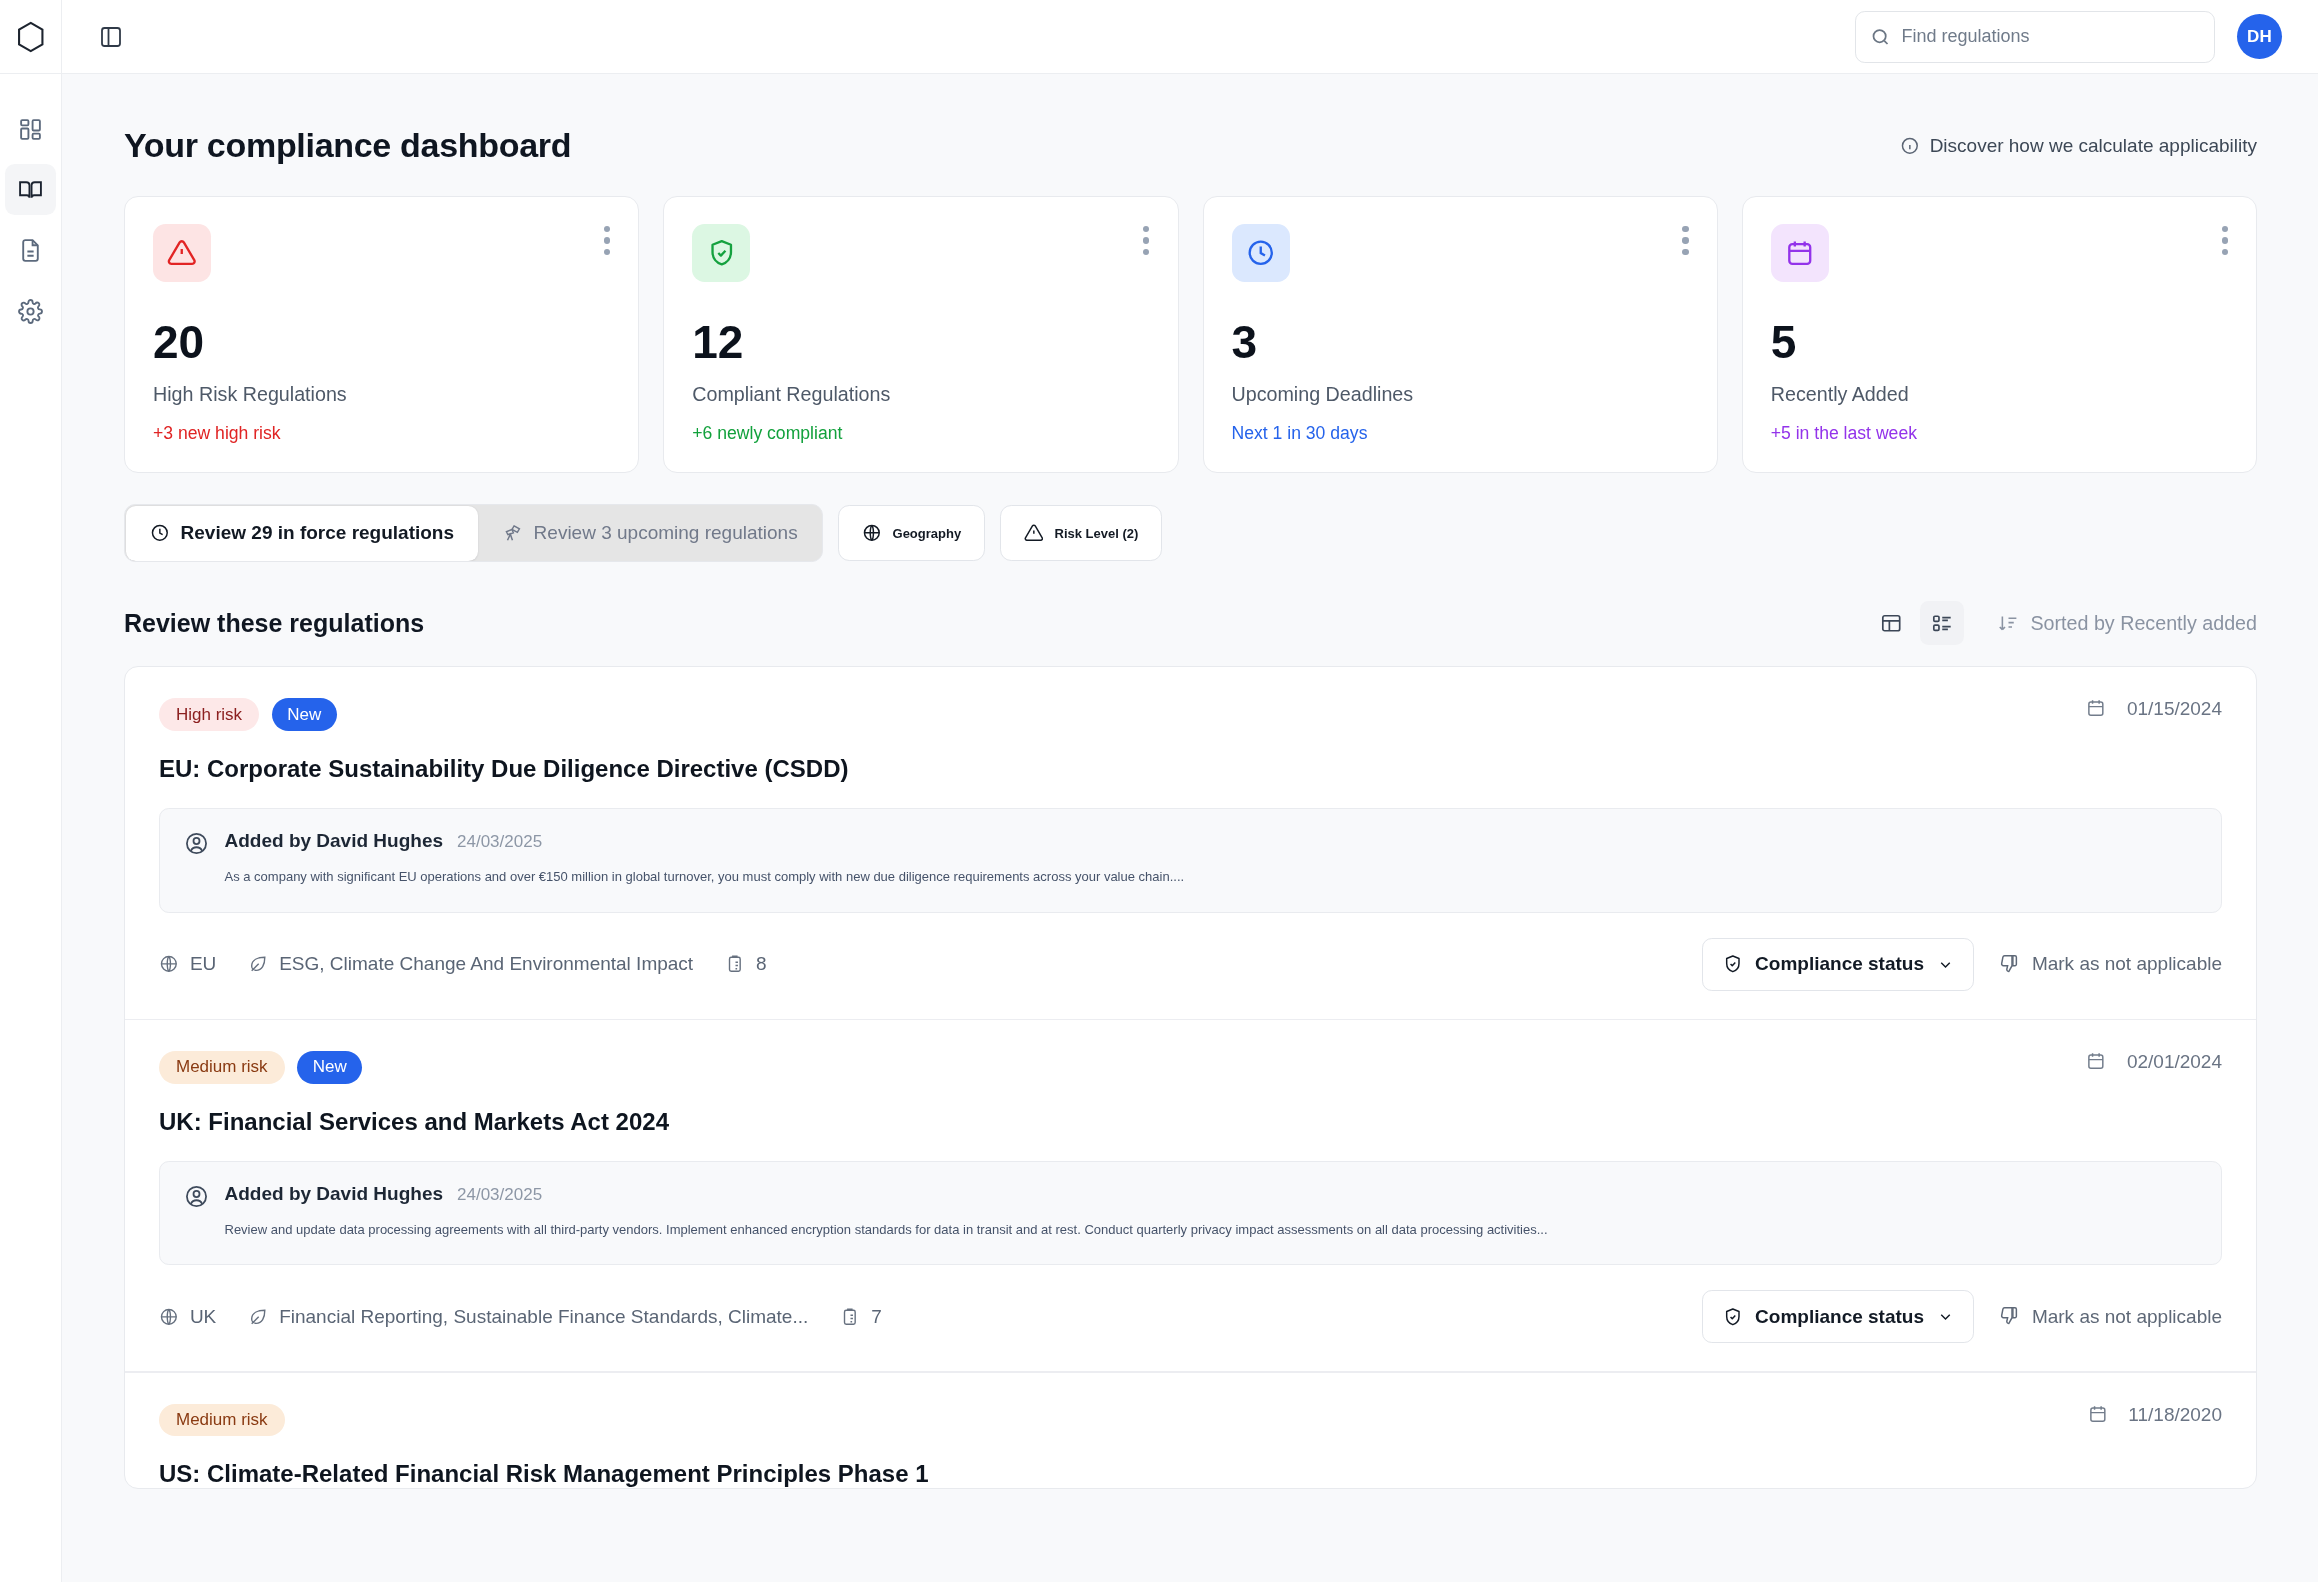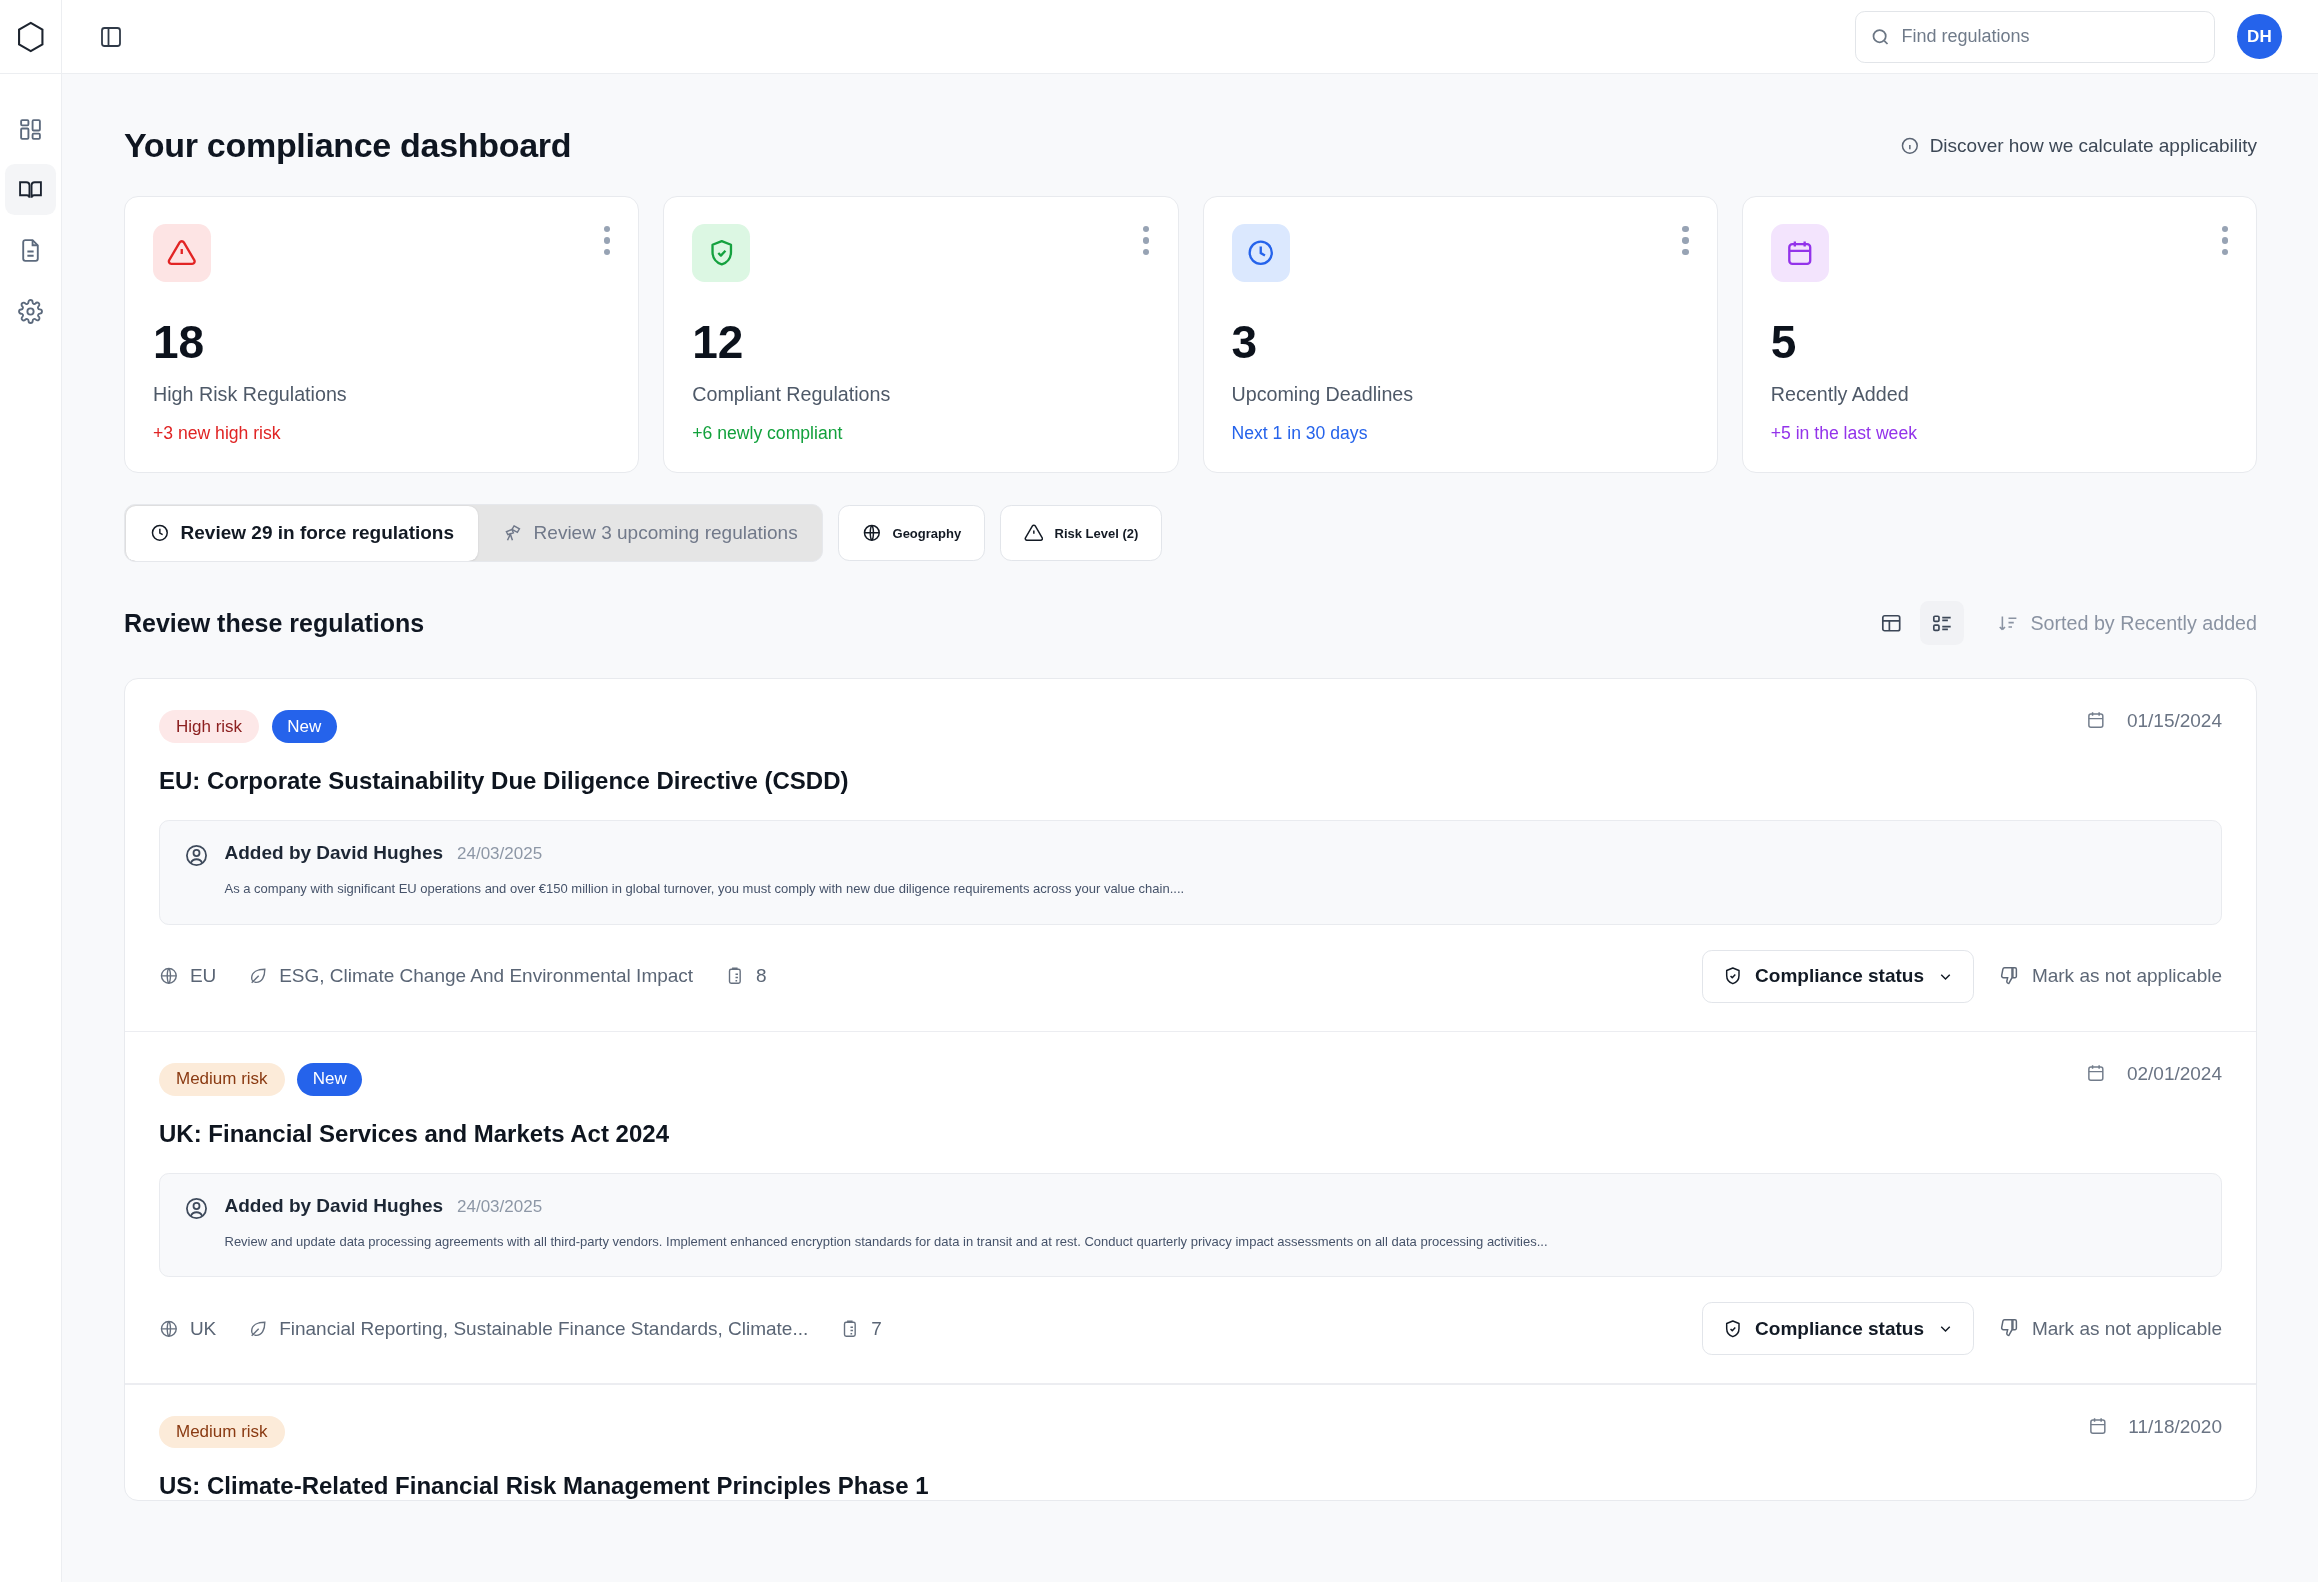--- a/index.html
+++ b/index.html
@@ -149,21 +149,21 @@
   }
   .view-btn.active { background: #f1f2f5; }
   .sort {
     display: flex; align-items: center; gap: 11.2px;
     margin-left: 27px; font-size: 19.7px; color: #8a93a2; cursor: pointer;
   }
 
   
   .reg-panel {
     background: #ffffff; border: 1.4px solid #e8eaee;
-    border-radius: 14px; margin: 12px 25px;
+    border-radius: 14px; margin: 0 25px;
   }
   .reg-item { padding: 31px 34px 0 34px; }
   .reg-top { display: flex; align-items: flex-start; justify-content: space-between; }
   .badges { display: flex; align-items: center; gap: 12.6px; }
   .badge {
     font-size: 17px; border-radius: 702px; padding: 6.3px 17px; font-weight: normal;
   }
   .badge-high { background: #fde8e8; color: #8c2020; }
   .badge-medium { background: #fcebd9; color: #8a3a12; }
   .badge-new { background: #2563eb; color: #ffffff; padding: 6.3px 15.5px; }
@@ -307,21 +307,21 @@
                 <path d="M10.3 3.6 1.8 18a2 2 0 0 0 1.7 3h17a2 2 0 0 0 1.7-3L13.7 3.6a2 2 0 0 0-3.4 0z"></path>
                 <path d="M12 9v4M12 17h.01"></path>
               </svg>
             </span>
           </div>
           <div class="kebab">
               <i></i>
               <i></i>
               <i></i>
             </div>
-          <div class="stat-value">18</div>
+          <div class="stat-value">20</div>
           <div class="stat-label">High Risk Regulations</div>
           <div class="stat-delta" style="color:#e02424">+3 new high risk</div>
         </div>
 
         <div class="stat-card">
           <div class="stat-icon" style="background:#dcf7e3">
             <span>
               <svg width="29.5" height="29.5" viewBox="0 0 24 24" fill="none" stroke="#15a13f" stroke-width="1.9" stroke-linejoin="round">
                 <path d="M12 2.5 4.5 5.5v6c0 5 3.3 8.6 7.5 10 4.2-1.4 7.5-5 7.5-10v-6z"></path>
                 <path d="M9.2 12.2 11.3 14.3 15 10.4"></path>

